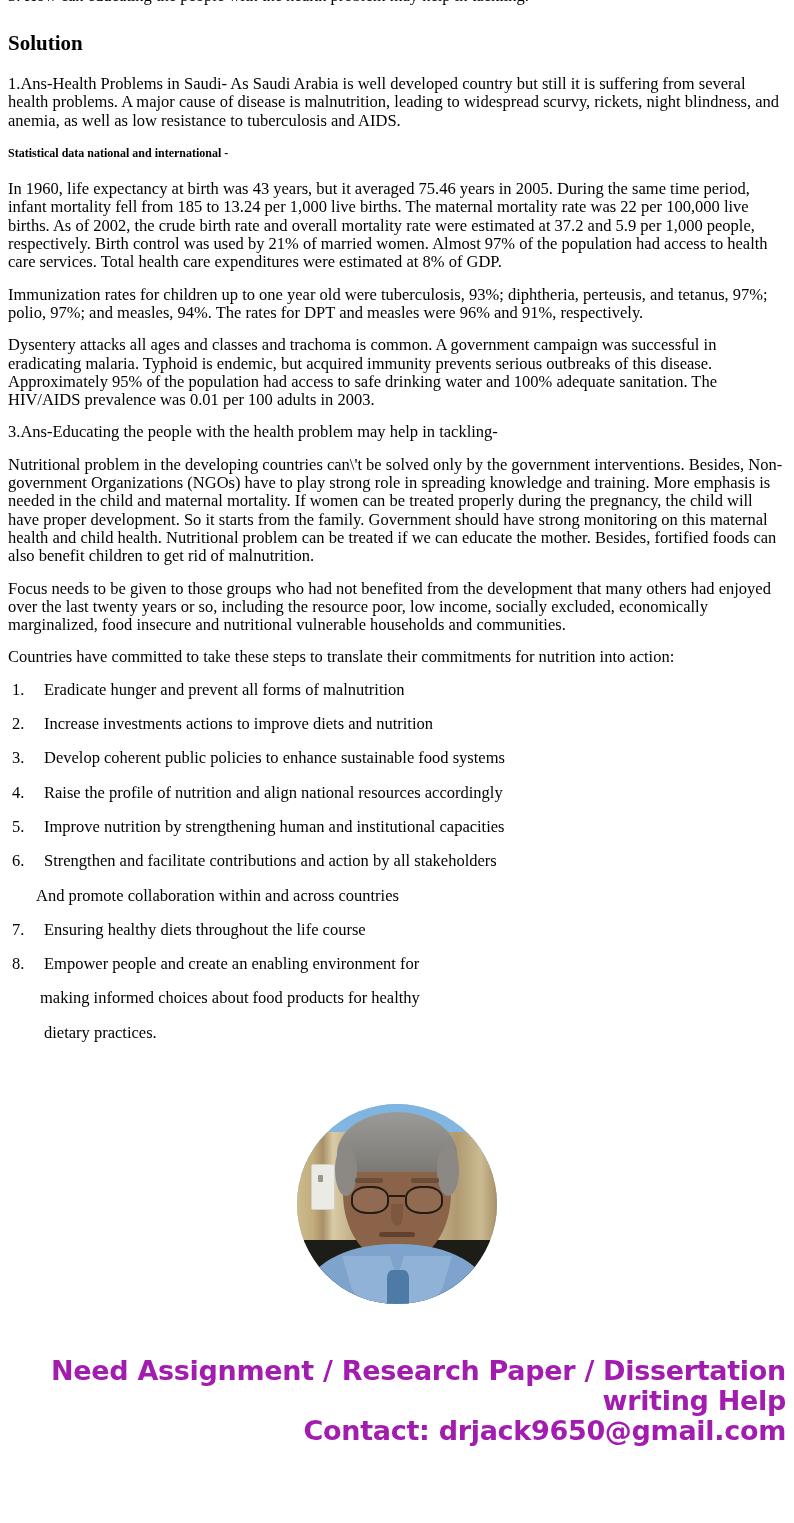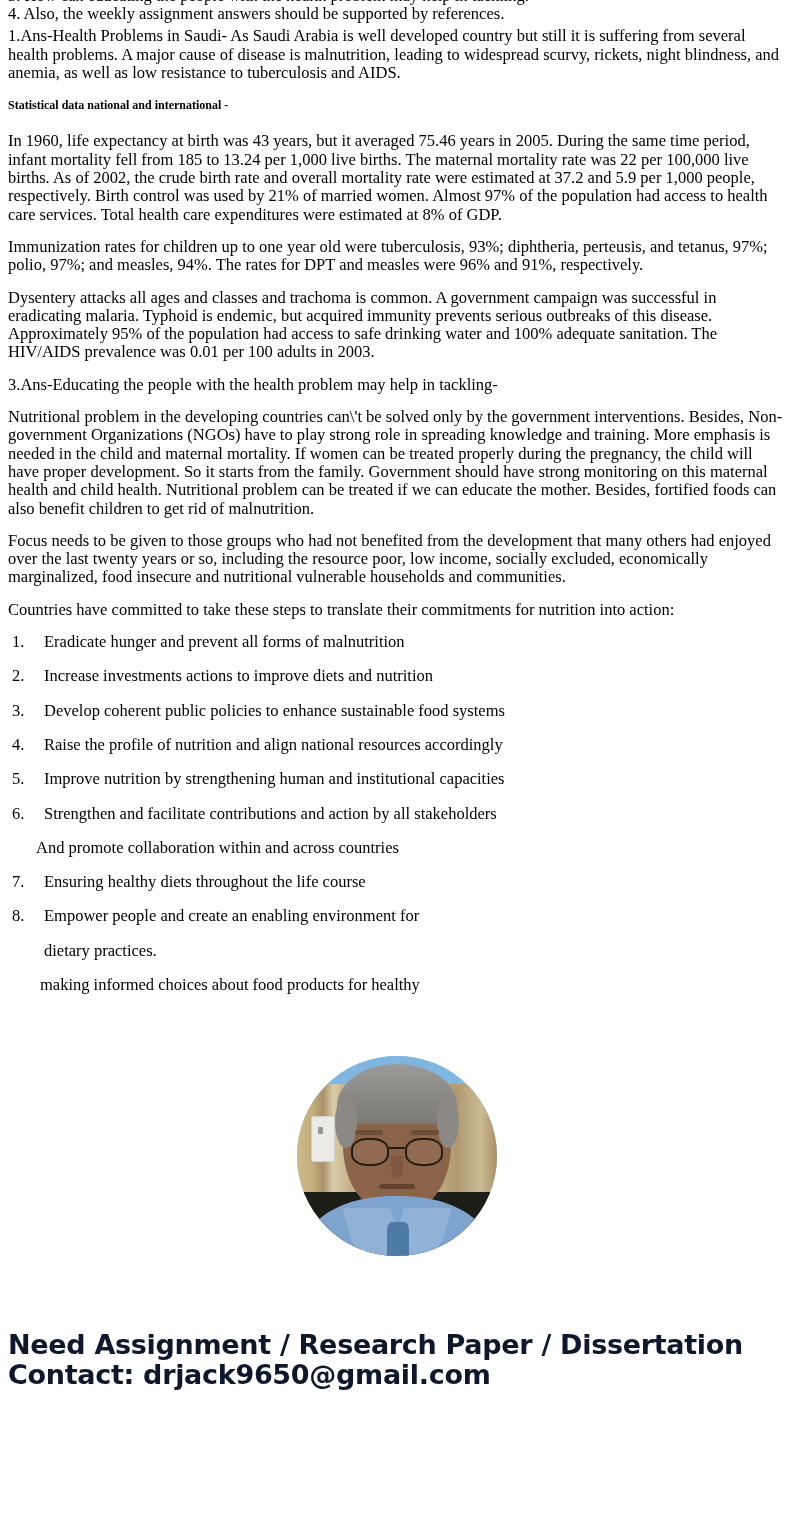--- a/index.html
+++ b/index.html
@@ -262,25 +262,25 @@
     left: 41%;
     top: 64%;
     width: 18%;
     height: 2.5%;
     background: #63412f;
     border-radius: 3px;
   }
 
   
   .promo {
-    margin-top: 74px;
-    text-align: left;
+    margin-top: 52px;
+    text-align: right;
     font-family: "DejaVu Sans", "Liberation Sans", sans-serif;
     font-weight: bold;
-    color: #0f172a;
+    color: #a21caf;
   }
   .promo-line {
     font-size: 27px;
     line-height: 30px;
     letter-spacing: -0.3px;
   }
   .promo-contact {
     font-size: 27px;
     line-height: 30px;
     letter-spacing: -0.3px;
@@ -288,22 +288,22 @@
 </style>
 </head>
 <body>
 
 <div class="doc">
 
   <div class="clipped-line-wrap">
     <div class="clipped-line">3. How can educating the people with the health problem may help in tackling.</div>
   </div>
 
-  <p class="body-para tight">4. Also, the weekly assignment answers should be supported by references.</p>
-
+
+  <h2 class="section-heading">Solution</h2>
 
   <p class="body-para"><span>1.Ans-</span><span class="inline-bold">Health Problems in Saudi</span><span>- As Saudi Arabia is well developed country but still it is suffering from several health problems. A major cause of disease is malnutrition, leading to widespread scurvy, rickets, night blindness, and anemia, as well as low resistance to tuberculosis and AIDS.</span></p>
 
 
   <p class="sub-heading">Statistical data national and international -</p>
 
   <p class="body-para">In 1960, life expectancy at birth was 43 years, but it averaged 75.46 years in 2005. During the same time period, infant mortality fell from 185 to 13.24 per 1,000 live births. The maternal mortality rate was 22 per 100,000 live births. As of 2002, the crude birth rate and overall mortality rate were estimated at 37.2 and 5.9 per 1,000 people, respectively. Birth control was used by 21% of married women. Almost 97% of the population had access to health care services. Total health care expenditures were estimated at 8% of GDP.</p>
 
   <p class="body-para">Immunization rates for children up to one year old were tuberculosis, 93%; diphtheria, perteusis, and tetanus, 97%; polio, 97%; and measles, 94%. The rates for DPT and measles were 96% and 91%, respectively.</p>
 
@@ -350,22 +350,22 @@
     <li>
       <span class="num">7.</span>
       <span class="txt">Ensuring healthy diets throughout the life course</span>
     </li>
     <li>
       <span class="num">8.</span>
       <span class="txt">Empower people and create an enabling environment for</span>
     </li>
   </ol>
 
+  <div class="cont-line i2">making informed choices about food products for healthy</div>
   <div class="cont-line i3">dietary practices.</div>
-  <div class="cont-line i2">making informed choices about food products for healthy</div>
 
   <div class="avatar-block">
     <div class="avatar" title="portrait photo of an older man with glasses, grey hair and a blue shirt">
       <div class="av-sky"></div>
       <div class="av-wall"></div>
       <div class="av-switch"></div>
       <div class="av-dark"></div>
       <div class="av-head"></div>
       <div class="av-hair"></div>
       <div class="av-hair-l"></div>
@@ -379,16 +379,17 @@
       <div class="av-mouth"></div>
       <div class="av-shirt"></div>
       <div class="av-collar-l"></div>
       <div class="av-collar-r"></div>
       <div class="av-tie"></div>
     </div>
   </div>
 
   <div class="promo">
     <div class="promo-line">Need Assignment / Research Paper / Dissertation</div>
+    <div class="promo-line">writing Help</div>
     <div class="promo-contact">Contact: drjack9650@gmail.com</div>
   </div>
 
 </div>
 
 </body></html>

